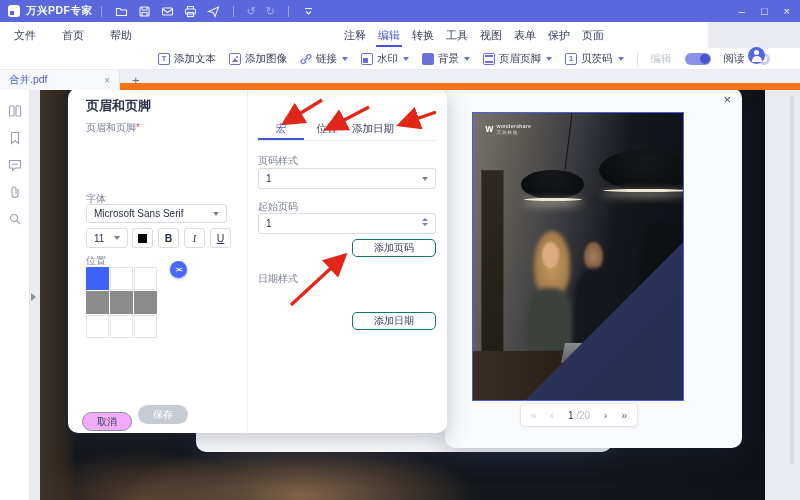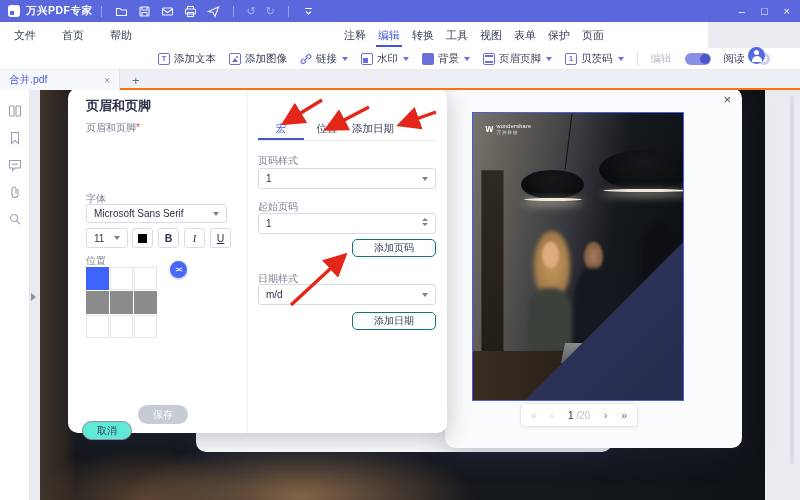--- a/index.html
+++ b/index.html
@@ -47,21 +47,21 @@
   .ti.link { border:none; }
   .ti.link svg { width:12px; height:12px; }
   .caret { width:0; height:0; border-left:3.5px solid transparent; border-right:3.5px solid transparent;
     border-top:4px solid #6A6FD9; margin-left:1px; }
   .tool-div { width:1px; height:14px; background:#E0E2EA; }
   .lab-dim { color:#B9BEC9; }
   .toggle { width:26px; height:12px; border-radius:6px; background:#8A90E8; position:relative; }
   .toggle::after { content:''; position:absolute; right:1px; top:1px; width:10px; height:10px; border-radius:50%; background:#4A54C8; }
   .tool-target { width:12px; height:12px; border-radius:50%; border:3px solid #C9CCF3; }
   
-  .tabbar { position:absolute; left:0; top:70px; width:800px; height:20px; background:#EDEFF5; border-bottom:2px solid #f97316; z-index:17; }
+  .tabbar { position:absolute; left:0; top:70px; width:800px; height:20px; background:#EDEFF5; border-bottom:7px solid #f97316; z-index:17; }
   .doctab { position:absolute; left:0; top:0; width:120px; height:20px; background:#F7F8FB; border-right:1px solid #E0E2E8;
     display:flex; align-items:center; padding:0 9px; color:#4A5FD7; font-size:10.5px; }
   .doctab .x { margin-left:auto; color:#8A90A0; font-size:10px; }
   .newtab { position:absolute; left:127px; top:1px; font-size:13px; color:#6A7080; padding:2px 5px; }
   
   .sidebar { position:absolute; left:0; top:90px; width:30px; height:410px; background:#fff; border-right:1px solid #E4E6EC;
     display:flex; flex-direction:column; align-items:center; padding-top:14px; gap:13px; z-index:16; }
   .sb-ic svg { width:14px; height:14px; display:block; }
   .sb-handle { position:absolute; left:31px; top:293px; width:0; height:0; z-index:16;
     border-top:4px solid transparent; border-bottom:4px solid transparent; border-left:5px solid #8A8F9B; }
@@ -154,21 +154,21 @@
   .swatch-in { width:9px; height:9px; background:#000; }
   .b { font-weight:bold; }
   .i { font-style:italic; font-family:"Liberation Serif","DejaVu Serif",serif; }
   .u { text-decoration:underline; }
   .pos-grid { position:absolute; left:18px; top:179px; display:grid;
     grid-template-columns:repeat(3,23px); grid-template-rows:repeat(3,23px); gap:1px; }
   .cell { background:#fff; box-shadow:inset 0 0 0 1px #E3E5EA; }
   .cell.sel-blue { background:#3D63F8; box-shadow:none; }
   .cell.gray { background:#8B8B8B; box-shadow:none; }
   .pill { position:absolute; height:19px; border-radius:10px; display:flex; align-items:center; justify-content:center; font-size:10px; }
-  .btn-cancel { left:14px; top:333px; width:50px; background:#5eead4; border:1px solid #878E9C; color:#3A4158; }
+  .btn-cancel { left:14px; top:324px; width:50px; background:#f0abfc; border:1px solid #878E9C; color:#3A4158; }
   .btn-save { left:70px; top:317px; width:50px; background:#C6CBD4; color:#fff; border:none; }
   
   .tabs { position:absolute; left:190px; top:30px; width:138px; display:flex; }
   .tab { width:46px; text-align:center; font-size:10.5px; color:#3A4158; padding:4px 0; }
   .tab.active { color:#4456D8; }
   .tab-underline { position:absolute; left:190px; top:50px; width:46px; height:2px; background:#4456D8; }
   .tab-line { position:absolute; left:190px; top:52px; width:178px; height:1px; background:#E8EAEE; }
   .mid-sel { left:190px; width:178px; height:21px; }
   .btn-outline { position:absolute; width:84px; height:18px; border:1px solid #0f766e; border-radius:5px;
     background:#fff; display:flex; align-items:center; justify-content:center; font-size:10px; color:#3A4158; }
@@ -432,23 +432,20 @@
     <span>1</span>
     <span class="spin-arrows">
         <i class="up"></i>
         <i class="dn"></i>
       </span>
   </div>
 
   <div class="btn-outline" style="left:284px; top:151px;">添加页码</div>
 
   <div class="flabel" style="left:190px; top:184px;">日期样式</div>
-  <div class="sel mid-sel" style="top:196px;">
-    <span>m/d</span>
-  </div>
 
   <div class="btn-outline" style="left:284px; top:224px;">添加日期</div>
 </div>
 
 <div class="collapse-btn">&gt;&lt;</div>
 
 <svg class="arrows" viewBox="0 0 800 500">
   <defs>
     <marker id="ah" markerWidth="7" markerHeight="7" refX="5.2" refY="3.5" orient="auto">
       <path d="M0,0 L7,3.5 L0,7 Z" fill="#E3261A"></path>

